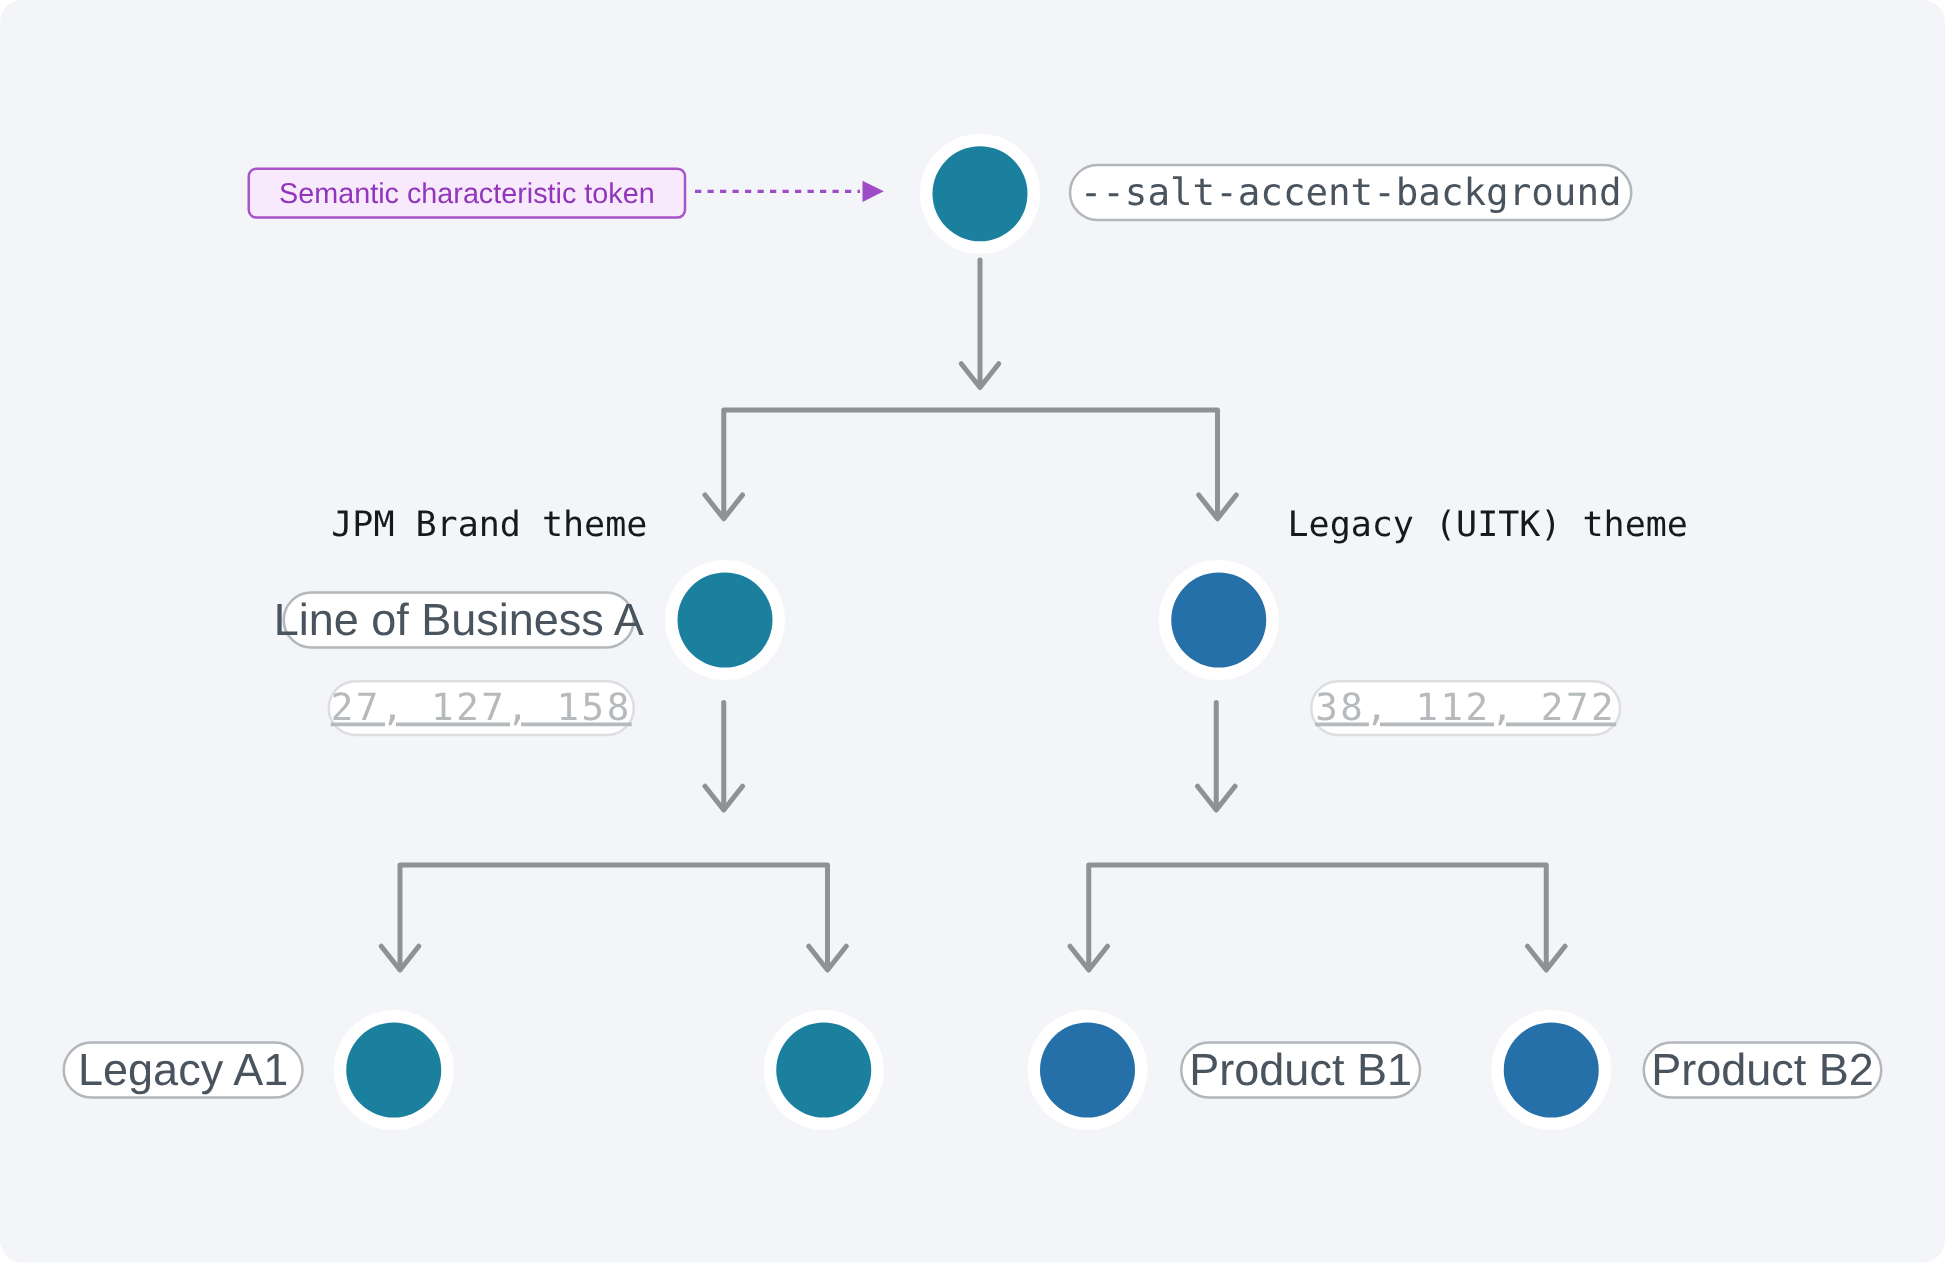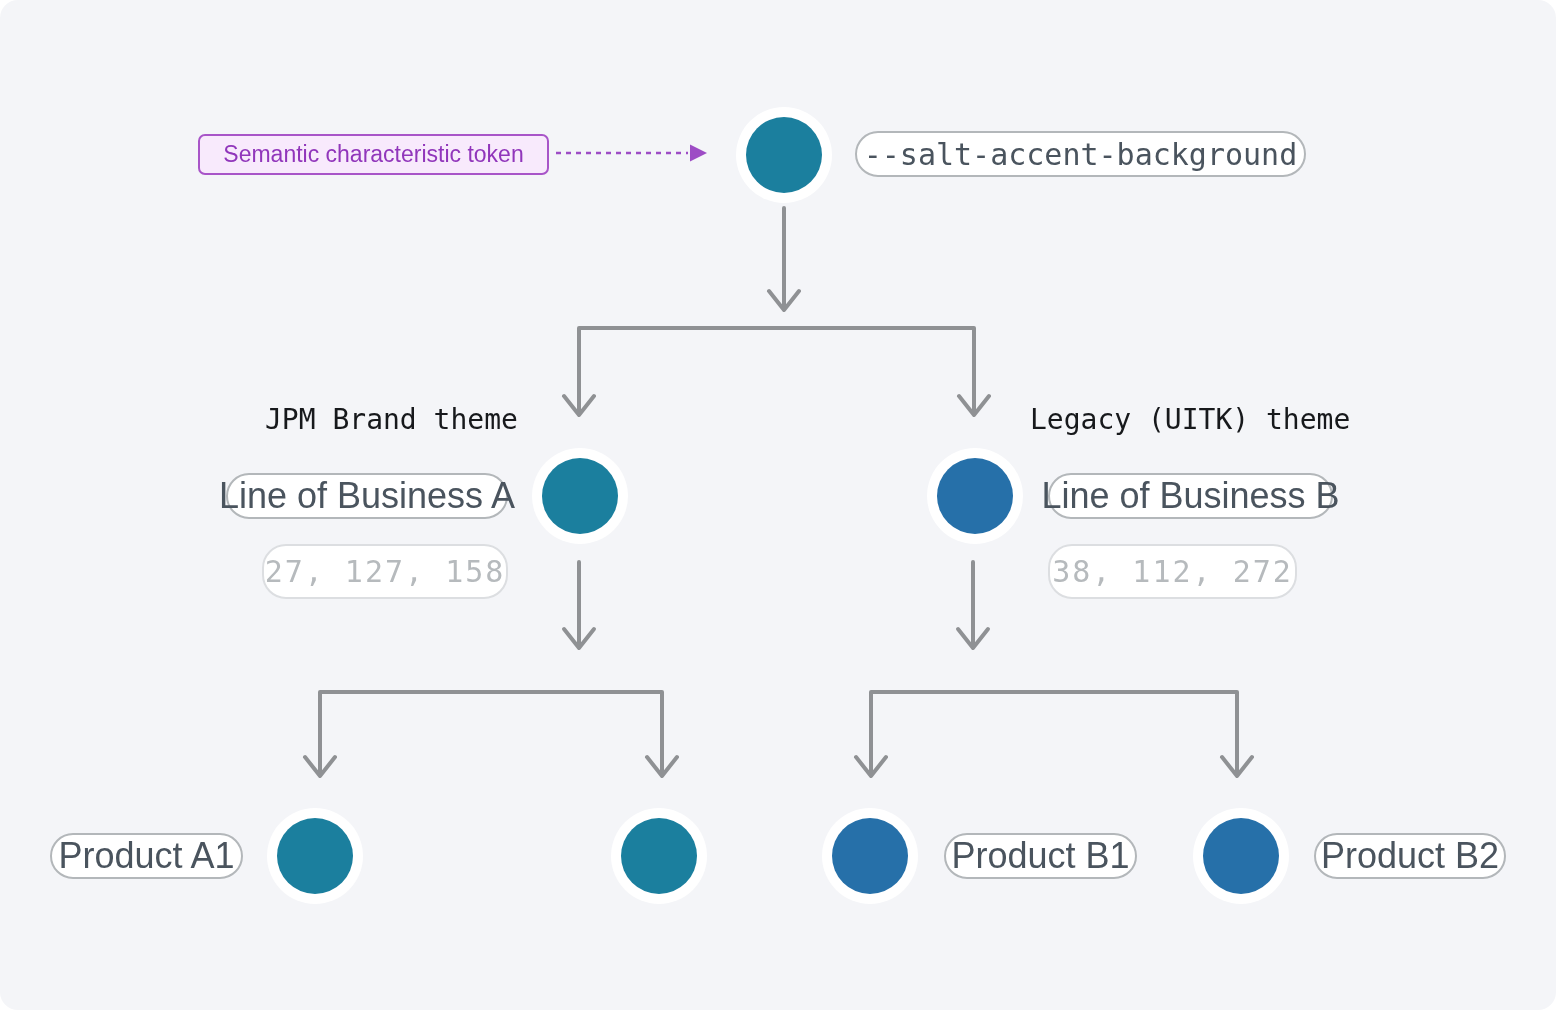--- a/index.html
+++ b/index.html
@@ -80,24 +80,25 @@
     display: flex;
     align-items: center;
     justify-content: center;
     white-space: nowrap;
   }
   .pill.mono {
     font-family: "DejaVu Sans Mono", "Liberation Mono", monospace;
     font-size: 30px;
   }
   .pill.faint {
-    height: 55px;
+    height: 45px;
     border-color: var(--pill-border-light, #dcdee1);
     color: var(--pill-text-light, #b6babd);
     letter-spacing: 2px;
+    text-decoration: underline;
   }
   .theme-label {
     position: absolute;
     font-family: "DejaVu Sans Mono", "Liberation Mono", monospace;
     font-size: 28px;
     color: var(--text-dark, #17191c);
     white-space: nowrap;
   }
 </style>
 </head>
@@ -135,24 +136,23 @@
 
   <div class="pill" style="left:226px; top:473px; width:282px;">Line of Business A</div>
   <div class="node" style="left:532px; top:448px;">
     <div class="dot" style="background: rgb(27, 127, 158);"></div>
   </div>
   <div class="pill mono faint" style="left:262px; top:544px; width:246px;">27, 127, 158</div>
 
   <div class="node" style="left:927px; top:448px;">
     <div class="dot" style="background: rgb(38, 112, 169);"></div>
   </div>
-  <div class="pill" style="left:1048px; top:473px; width:285px;">Line of Business B</div>
   <div class="pill mono faint" style="left:1048px; top:544px; width:249px;">38, 112, 272</div>
 
-  <div class="pill" style="left:50px; top:833px; width:193px;">Product A1</div>
+  <div class="pill" style="left:50px; top:833px; width:193px;">Legacy A1</div>
   <div class="node" style="left:267px; top:808px;">
     <div class="dot" style="background: rgb(27, 127, 158);"></div>
   </div>
 
   <div class="node" style="left:611px; top:808px;">
     <div class="dot" style="background: rgb(27, 127, 158);"></div>
   </div>
 
   <div class="node" style="left:822px; top:808px;">
     <div class="dot" style="background: rgb(38, 112, 169);"></div>

